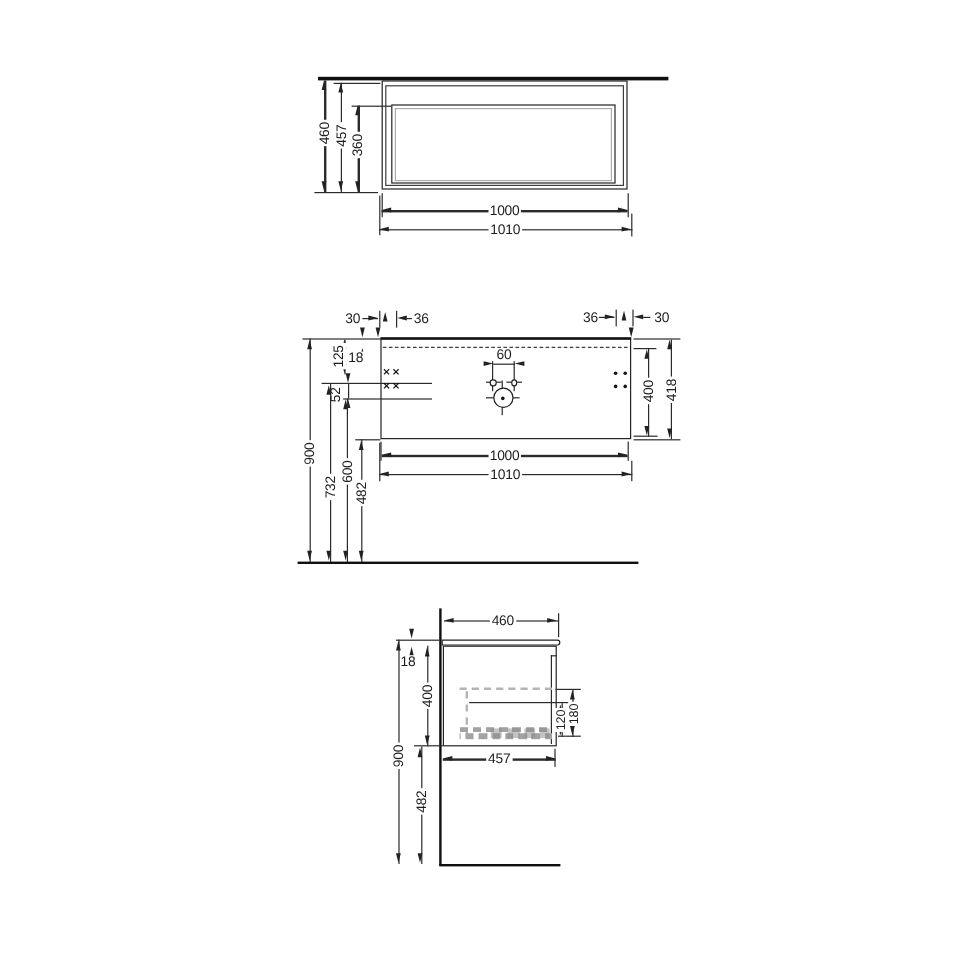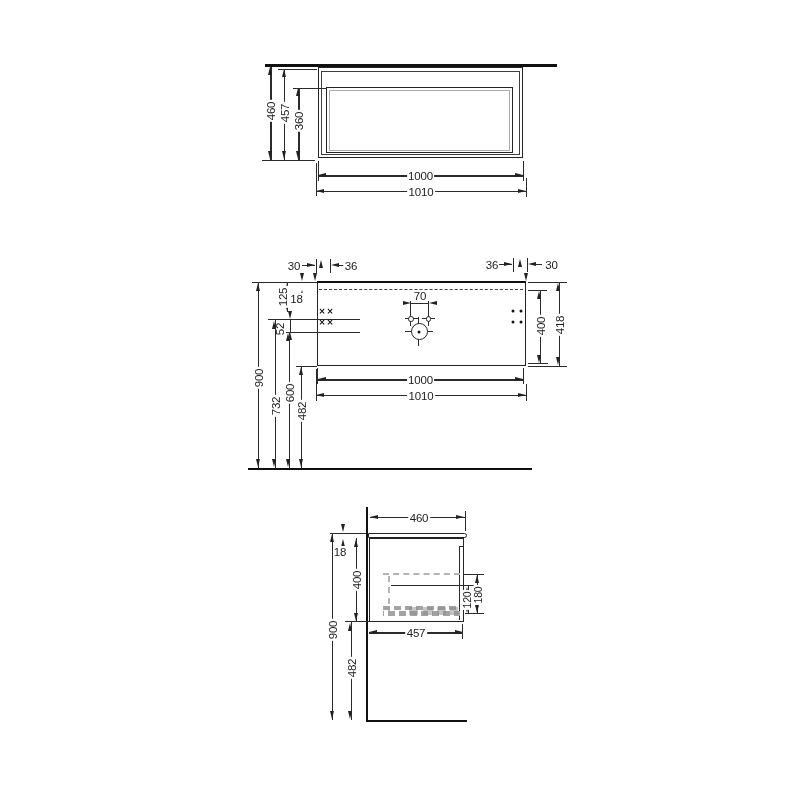--- a/index.html
+++ b/index.html
@@ -109,21 +109,21 @@
     <div class="el aL" style="left:527.5px;top:261.9px"></div>
     <div class="el h" style="left:536px;top:263.9px;width:6px;height:1.1px"></div>
     <span class="el t" style="left:551.5px;top:264.5px">30</span>
     <div class="el aD" style="left:524.4px;top:272.5px"></div>
 
     <div class="el v" style="left:410.4px;top:301px;width:1.1px;height:25px"></div>
     <div class="el v" style="left:427.9px;top:301px;width:1.1px;height:25px"></div>
     <div class="el h" style="left:411px;top:302.9px;width:17.5px;height:1.1px"></div>
     <div class="el aR" style="left:402.5px;top:300.9px"></div>
     <div class="el aL" style="left:428.5px;top:300.9px"></div>
-    <span class="el t" style="left:420px;top:296px">70</span>
+    <span class="el t" style="left:420px;top:296px">60</span>
     <div class="el h" style="left:404.5px;top:318.4px;width:13px;height:1.1px"></div>
     <div class="el h" style="left:422px;top:318.4px;width:13px;height:1.1px"></div>
     <div class="el cc" style="left:408.2px;top:316.2px;width:5.6px;height:5.6px"></div>
     <div class="el cc" style="left:425.7px;top:316.2px;width:5.6px;height:5.6px"></div>
     <div class="el h" style="left:405px;top:330.9px;width:28px;height:1.1px"></div>
     <div class="el v" style="left:418.4px;top:317px;width:1.1px;height:29px"></div>
     <div class="el cc" style="left:410.5px;top:323px;width:17px;height:17px"></div>
     <div class="el dt" style="left:419px;top:331.5px"></div>
 
     <div class="el v" style="left:287.4px;top:283px;width:1.1px;height:28.5px"></div>

